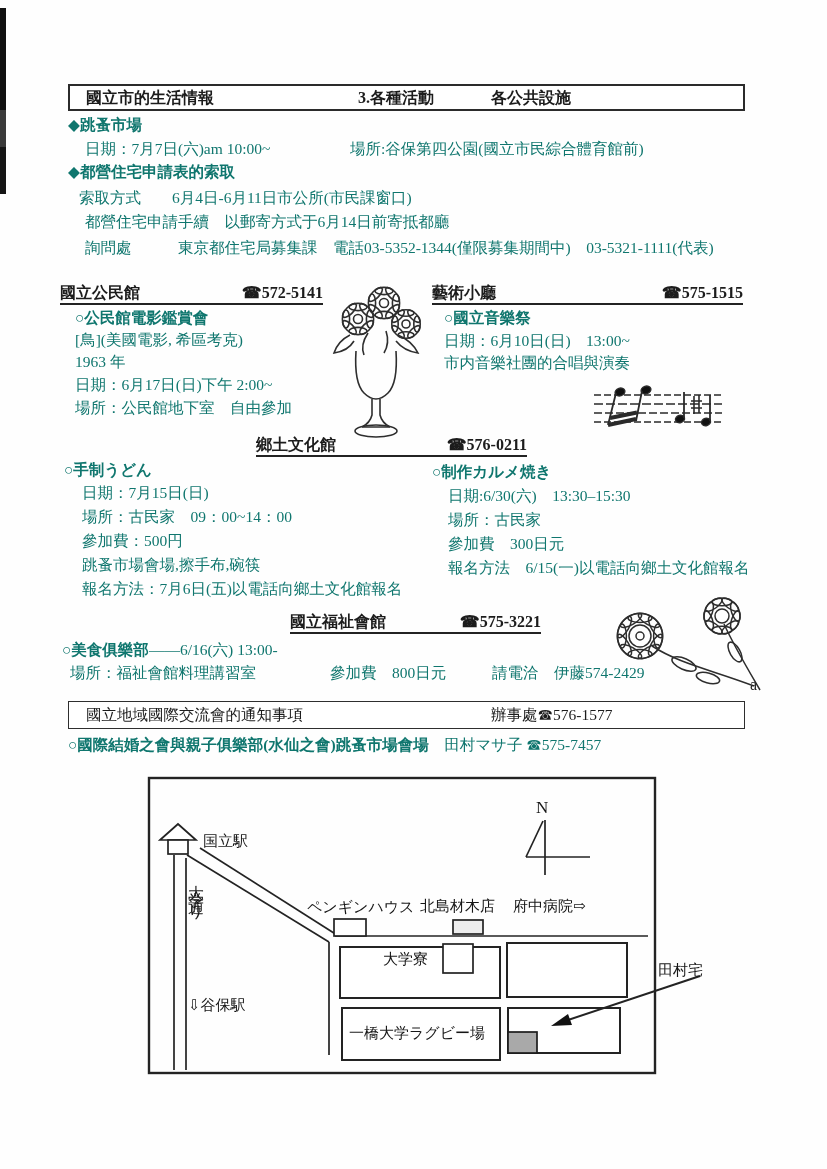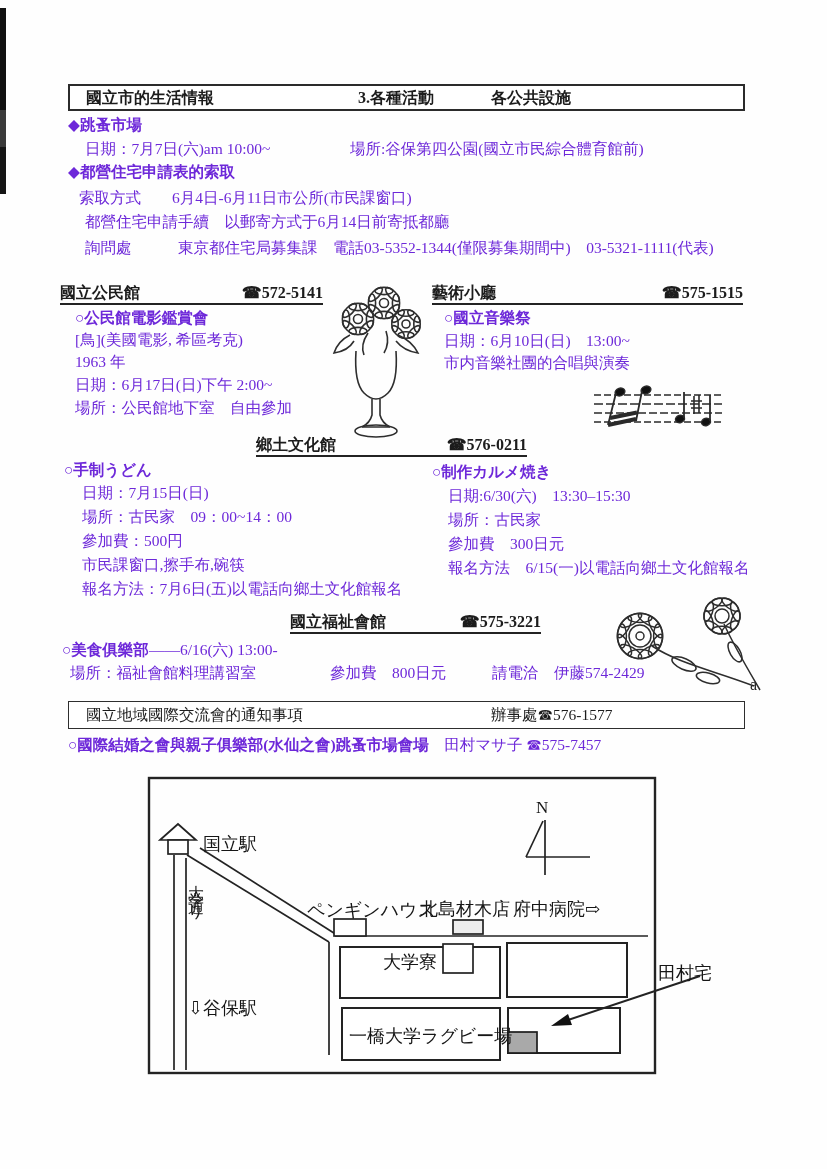--- a/index.html
+++ b/index.html
@@ -1,33 +1,33 @@
 <!DOCTYPE html>
 <html><head>
 <meta charset="utf-8">
 <style>
   * { margin:0; padding:0; box-sizing:border-box; }
   html,body { background:#ffffff; }
   body { width:827px; font-family:"Liberation Serif","DejaVu Serif",serif; }
   .page { position:relative; width:827px; height:1169px; background:#fefefe; overflow:hidden; color:#1c1c1c; }
   .abs { position:absolute; white-space:nowrap; }
-  .t { font-size:15.5px; line-height:20px; color:#6d28d9; }
+  .t { font-size:15.5px; line-height:20px; color:#0f766e; }
   .b { font-weight:bold; }
   .scan-bar { position:absolute; left:0; top:8px; width:6px; height:186px;
               background:linear-gradient(180deg,#111 0 55%, #3a3a3a 55% 75%, #151515 75% 100%); }
   .hdr-box { position:absolute; left:68px; top:84px; width:677px; height:27px;
              border:2px solid #2b2b2b; background:#fff;font-family:Liberation Serif, serif; }
   .hdr-box span { position:absolute; top:2px; font-size:16px; font-weight:bold; }
   .rule-head { position:absolute; height:21px; border-bottom:2px solid #232323;
                display:flex; justify-content:space-between; font-weight:bold; font-size:16px; line-height:18px; }
   .notice-box { position:absolute; left:68px; top:701px; width:677px; height:28px;
                 border:1.8px solid #2e2e2e; background:#fff; }
   .notice-box span { position:absolute; top:3px; font-size:15.5px; }
   .map-wrap { position:absolute; left:147px; top:776px; width:680px; height:302px; }
-  .map-label { position:absolute; font-size:18px; color:#161616; white-space:nowrap; }
+  .map-label { position:absolute; font-size:15px; color:#161616; white-space:nowrap; }
   .vtext { writing-mode:vertical-rl; letter-spacing:7px; font-size:16px; }
   svg { display:block; }
 </style>
 </head>
 <body>
 
 <div class="page">
 
   <div class="scan-bar"></div>
 
@@ -134,21 +134,21 @@
   </div>
 
   <div class="rule-head" style="left:256px; top:436px; width:271px">
     <span>鄉土文化館</span>
     <span>☎576-0211</span>
   </div>
   <div class="abs t b" style="left:64px; top:460px">○手制うどん</div>
   <div class="abs t" style="left:82px; top:483px">日期：7月15日(日)</div>
   <div class="abs t" style="left:82px; top:507px">場所：古民家　09：00~14：00</div>
   <div class="abs t" style="left:82px; top:531px">參加費：500円</div>
-  <div class="abs t" style="left:82px; top:555px">市民課窗口,擦手布,碗筷</div>
+  <div class="abs t" style="left:82px; top:555px">跳蚤市場會場,擦手布,碗筷</div>
   <div class="abs t" style="left:82px; top:579px">報名方法：7月6日(五)以電話向鄉土文化館報名</div>
 
   <div class="abs t b" style="left:432px; top:462px">○制作カルメ焼き</div>
   <div class="abs t" style="left:448px; top:486px">日期:6/30(六)　13:30–15:30</div>
   <div class="abs t" style="left:448px; top:510px">場所：古民家</div>
   <div class="abs t" style="left:448px; top:534px">參加費　300日元</div>
   <div class="abs t" style="left:448px; top:558px">報名方法　6/15(一)以電話向鄉土文化館報名</div>
 
   <div class="rule-head" style="left:290px; top:613px; width:251px">
     <span>國立福祉會館</span>

